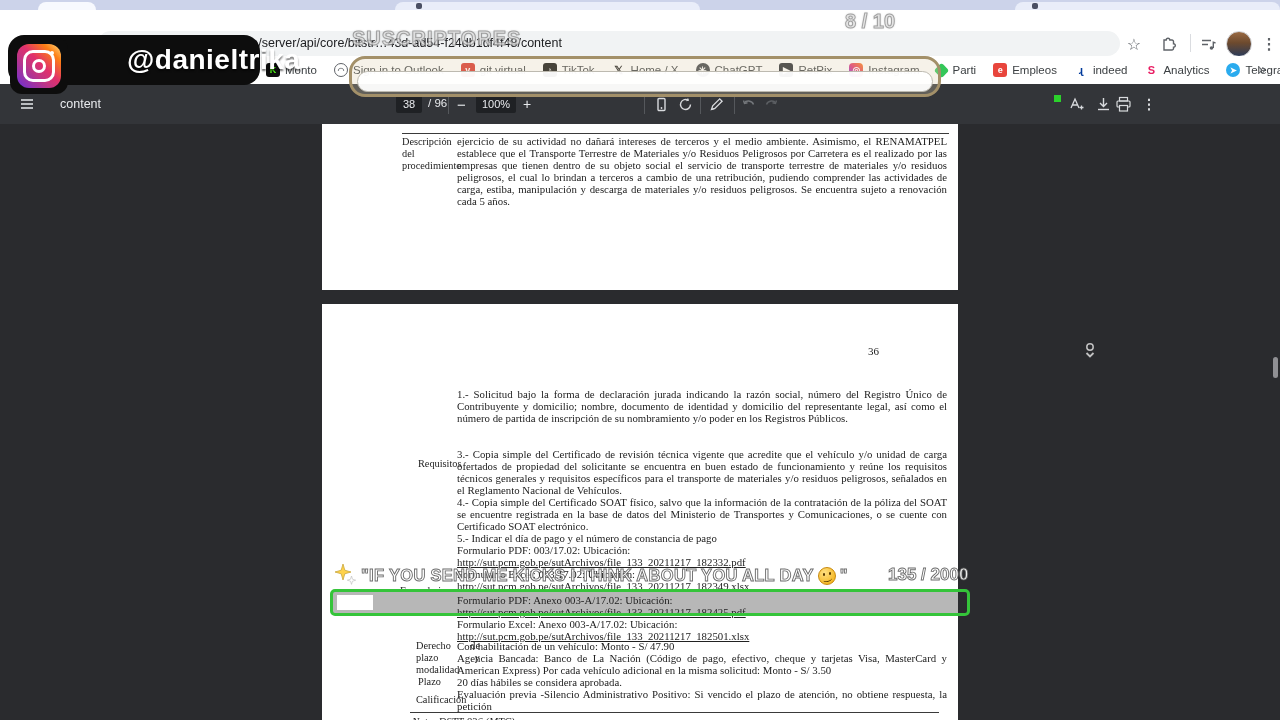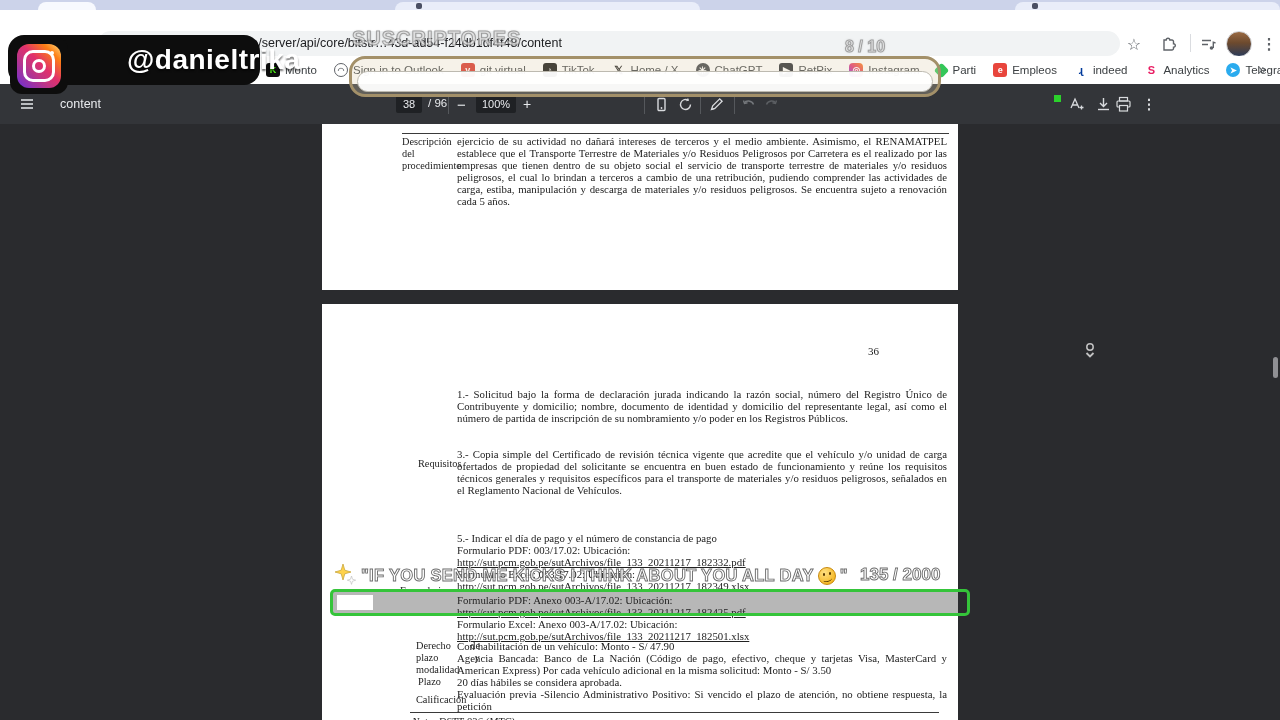--- a/index.html
+++ b/index.html
@@ -73,21 +73,21 @@
              -webkit-text-stroke:1px rgba(125,125,125,.65); text-shadow:0 0 2px rgba(90,90,90,.5); white-space:nowrap; }
 
   .alertbox { position:absolute; left:349px; top:56px; width:592px; height:41px; z-index:10;
               border:3px solid #a39069; border-radius:16px; background:rgba(221,208,176,.28); }
   .alertinner { position:absolute; left:5px; top:12px; width:576px; height:21px; background:rgba(255,255,255,.95);
                 border:1px solid #bdbab0; border-radius:11px; }
 
   .msgrow { position:absolute; left:334px; top:563px; z-index:11; display:flex; align-items:center; gap:4px; }
   .msgtxt { font-size:16.5px; font-weight:bold; color:rgba(255,255,255,.8);
             -webkit-text-stroke:.9px rgba(80,80,80,.85); white-space:nowrap; letter-spacing:.3px; }
-  .msgcount { position:absolute; left:860px; top:565px; z-index:11; font-size:17px; font-weight:bold;
+  .msgcount { position:absolute; left:888px; top:565px; z-index:11; font-size:17px; font-weight:bold;
               color:rgba(255,255,255,.92); -webkit-text-stroke:.9px rgba(80,80,80,.85); white-space:nowrap; }
   .emoji-smirk { width:18px; height:18px; border-radius:50%; position:relative; flex:0 0 auto;
                  background:radial-gradient(circle at 35% 30%, #ffe082, #f2ac08); border:1px solid #c8880a; }
   .emoji-smirk .e1,.emoji-smirk .e2 { position:absolute; width:2.5px; height:3px; background:#5a3b00; border-radius:50%; top:5px; }
   .emoji-smirk .e1 { left:4px; } .emoji-smirk .e2 { left:10px; top:4px; }
   .emoji-smirk .m { position:absolute; left:4px; top:9px; width:9px; height:5px;
                     border-bottom:1.8px solid #5a3b00; border-radius:0 0 70% 40%; transform:rotate(-8deg); }
 </style>
 </head>
 <body>
@@ -277,20 +277,21 @@
         <div>procedimiento</div>
       </div>
       <div class="para" style="left:135px;top:11px;width:490px;">ejercicio de su actividad no dañará intereses de terceros y el medio ambiente. Asimismo, el RENAMATPEL establece que el Transporte Terrestre de Materiales y/o Residuos Peligrosos por Carretera es el realizado por las empresas que tienen dentro de su objeto social el servicio de transporte terrestre de materiales y/o residuos peligrosos, el cual lo brindan a terceros a cambio de una retribución, pudiendo comprender las actividades de carga, estiba, manipulación y descarga de materiales y/o residuos peligrosos. Se encuentra sujeto a renovación cada 5 años.</div>
     </div>
 
     <div class="page doc" style="left:322px;top:180px;width:636px;height:416px;">
       <div class="pline" style="left:546px;top:41px;font-size:11px;">36</div>
 
       <div class="para z2" style="left:135px;top:84px;width:490px;">1.- Solicitud bajo la forma de declaración jurada indicando la razón social, número del Registro Único de Contribuyente y domicilio; nombre, documento de identidad y domicilio del representante legal, así como el número de partida de inscripción de su nombramiento y/o poder en los Registros Públicos.</div>
       <div class="para z2" style="left:135px;top:144px;width:490px;">3.- Copia simple del Certificado de revisión técnica vigente que acredite que el vehículo y/o unidad de carga ofertados de propiedad del solicitante se encuentra en buen estado de funcionamiento y reúne los requisitos técnicos generales y requisitos específicos para el transporte de materiales y/o residuos peligrosos, señalados en el Reglamento Nacional de Vehículos.</div>
+      <div class="para z2" style="left:135px;top:192px;width:490px;">4.- Copia simple del Certificado SOAT físico, salvo que la información de la contratación de la póliza del SOAT se encuentre registrada en la base de datos del Ministerio de Transportes y Comunicaciones, o se cuente con Certificado SOAT electrónico.</div>
       <div class="para z2" style="left:135px;top:228px;width:490px;">5.- Indicar el día de pago y el número de constancia de pago</div>
       <div class="plabel" style="left:96px;top:154px;">Requisitos</div>
 
       <div class="plabel" style="left:78px;top:281px;z-index:0;">Formularios</div>
       <div class="grayrow" style="left:11px;top:288px;width:625px;height:21px;"></div>
       <div class="whitebox" style="left:15px;top:291px;width:36px;height:15px;"></div>
 
       <div class="pline z2" style="left:135px;top:240px;">Formulario PDF: 003/17.02: Ubicación:</div>
       <div class="pline z2 docurl" style="left:135px;top:252px;">http://sut.pcm.gob.pe/sutArchivos/file_133_20211217_182332.pdf</div>
       <div class="pline z2" style="left:135px;top:264px;">Formulario Excel: 003/17.02: Ubicación:</div>
@@ -335,21 +336,21 @@
     <div class="iglogoback"></div>
     <div class="iglogo">
       <div class="ig-inner"></div>
         <div class="ig-lens"></div>
         <div class="ig-dot"></div>
     </div>
     <div class="ightxt">@danieltrika</div>
   </div>
 
   <div class="goaltxt" style="left:352px;top:27px;font-size:20px;letter-spacing:1px;">SUSCRIPTORES</div>
-  <div class="goaltxt" style="left:845px;top:38px;font-size:16px;">8 / 10</div>
+  <div class="goaltxt" style="left:845px;top:10px;font-size:20px;">8 / 10</div>
 
   <div class="alertbox">
     <div class="alertinner"></div>
   </div>
 
   <div class="msgrow">
     <svg width="23" height="25" viewBox="0 0 23 25">
       <path d="M9 1l1.8 6.2L17 9l-6.2 1.8L9 17l-1.8-6.2L1 9l6.2-1.8z" fill="#ffd24a" stroke="#c9a73b" stroke-width=".8"></path>
       <path d="M17.5 13l1 3.2 3.2 1-3.2 1-1 3.2-1-3.2-3.2-1 3.2-1z" fill="#fff" stroke="#bbb" stroke-width=".6"></path>
     </svg>

